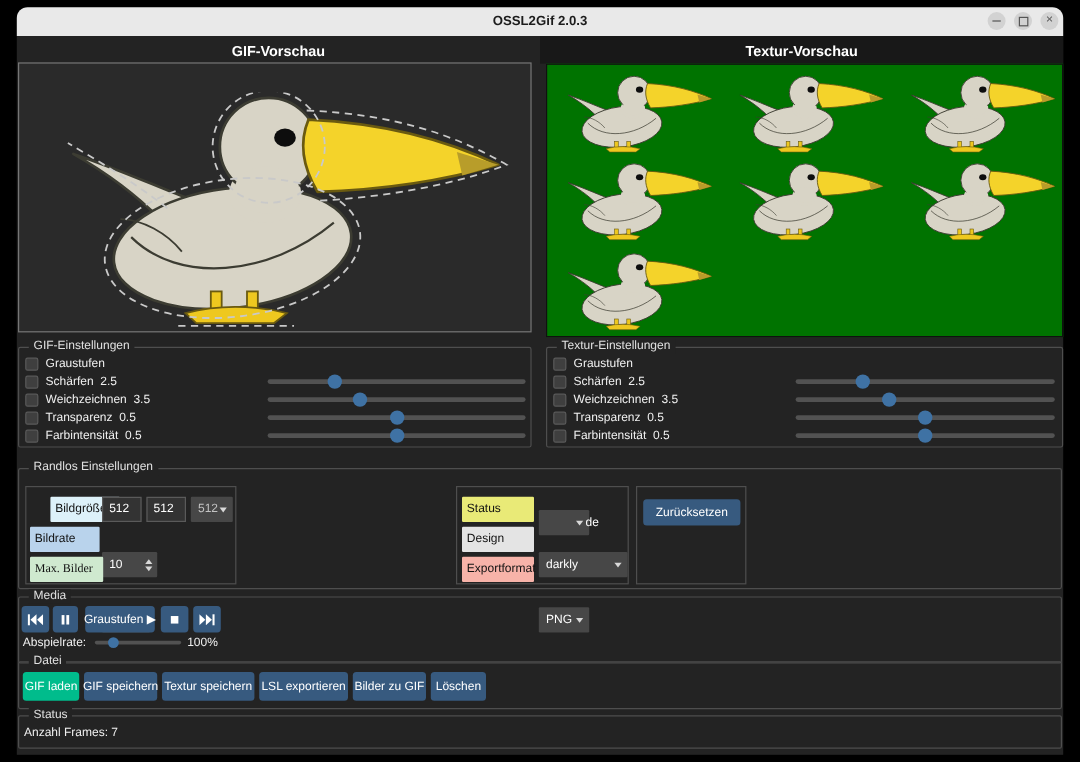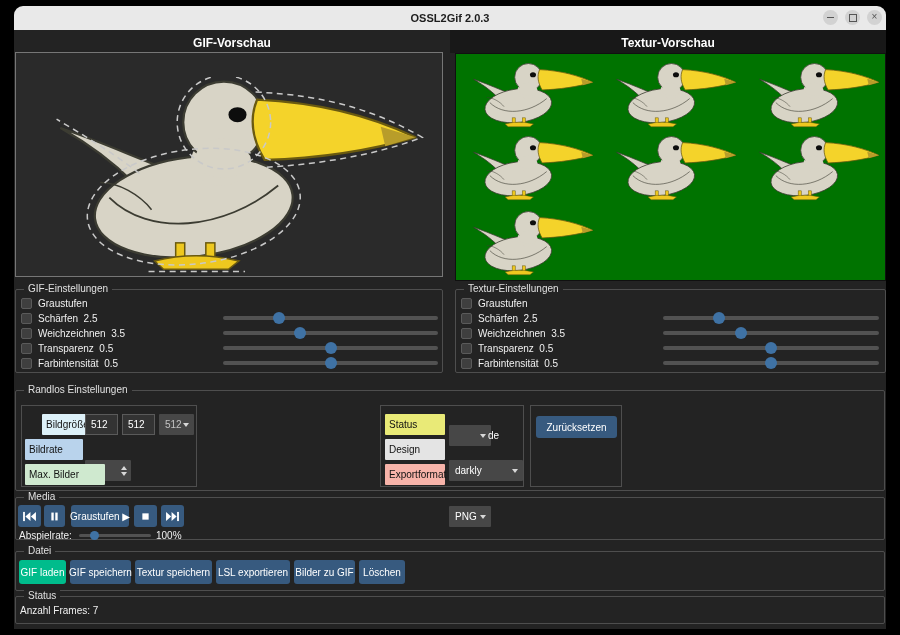--- a/index.html
+++ b/index.html
@@ -203,21 +203,21 @@
         <span class="dd-arrow arr-dn"></span>
       </div>
       <div class="abs chip" style="left:3px;top:33px;width:58px;height:21px;background:#b9d3ec;">Bildrate</div>
       <div class="abs spin" style="left:63px;top:33px;width:46px;height:21px;">
         <span>10</span>
         <span class="spin-arrows">
             <span class="arr-up"></span>
             <span class="arr-dn"></span>
           </span>
       </div>
-      <div class="abs chip" style="left:3px;top:58px;width:80px;height:21px;background:#cfe9cf;">Max. Bilder</div>
+      <div class="abs chip" style="left:3px;top:58px;width:61px;height:21px;background:#cfe9cf;font-family:Liberation Serif, serif;">Max. Bilder</div>
       <div class="abs spin dim" style="left:63px;top:58px;width:40px;height:21px;">
         <span>7</span>
         <span class="spin-arrows">
             <span class="arr-up"></span>
             <span class="arr-dn"></span>
           </span>
       </div>
     </div>
 
 
@@ -237,21 +237,21 @@
         <span>PNG</span>
         <span class="dd-arrow arr-dn"></span>
       </div>
     </div>
 
     <div class="abs subpanel" style="left:514px;top:14px;width:92px;height:82px;padding-left:47px;">
       <div class="abs btn" style="left:5px;top:10px;width:81px;height:22px;">Zurücksetzen</div>
     </div>
   </div>
 
-  <div class="abs grp" style="left:1px;top:467px;width:870px;height:43px;">
+  <div class="abs grp" style="left:1px;top:467px;width:870px;height:56px;">
     <span class="grp-title">Media</span>
     <div class="abs btn" style="left:2px;top:7px;width:23px;height:22px;">
       <svg width="13" height="11" viewBox="0 0 14 12" fill="#fff">
         <rect x="0" y="1" width="2" height="10"></rect>
           <path d="M8 1 L2.5 6 L8 11 Z"></path>
           <path d="M14 1 L8.5 6 L14 11 Z"></path>
       </svg>
     </div>
     <div class="abs btn" style="left:28px;top:7px;width:21px;height:22px;">
       <svg width="11" height="11" viewBox="0 0 14 12" fill="#fff">

